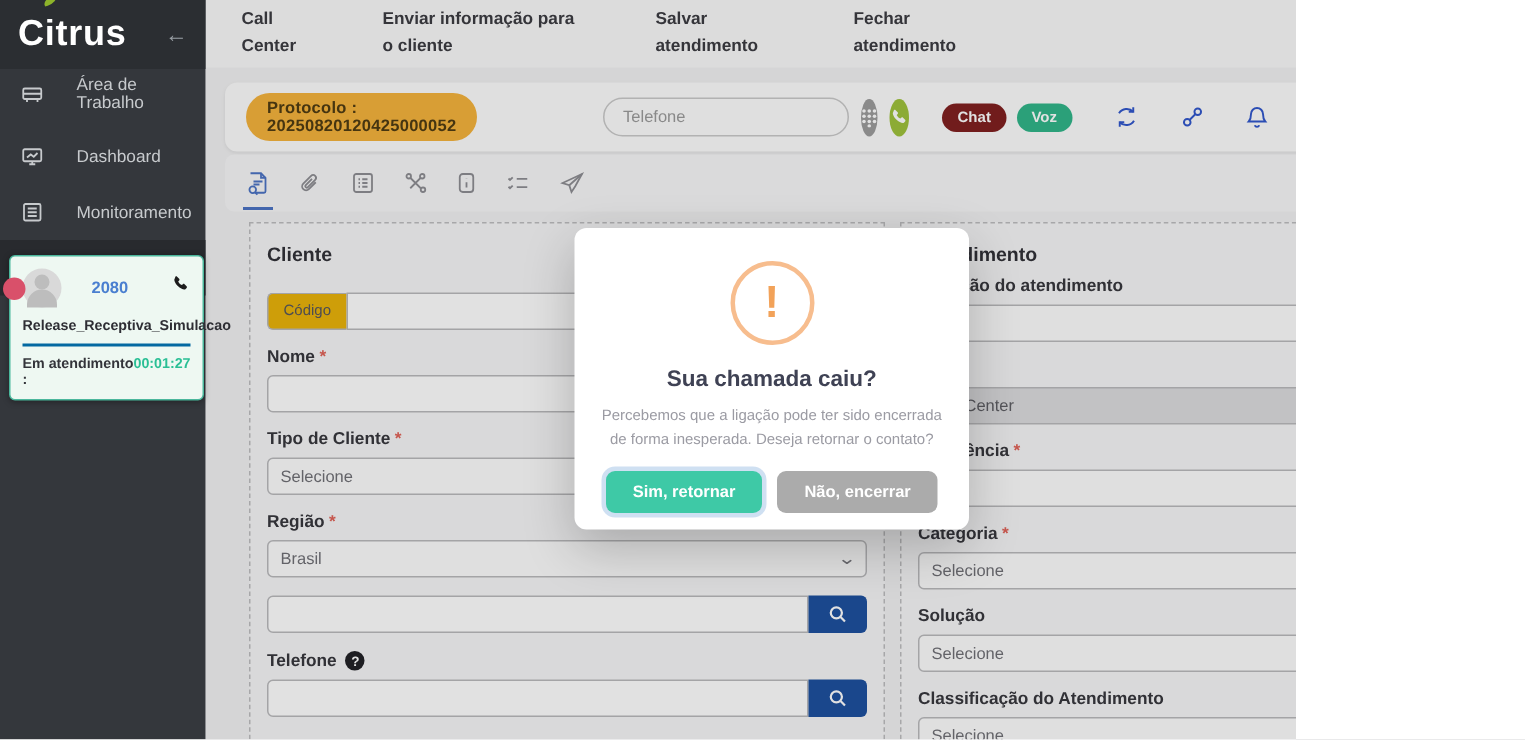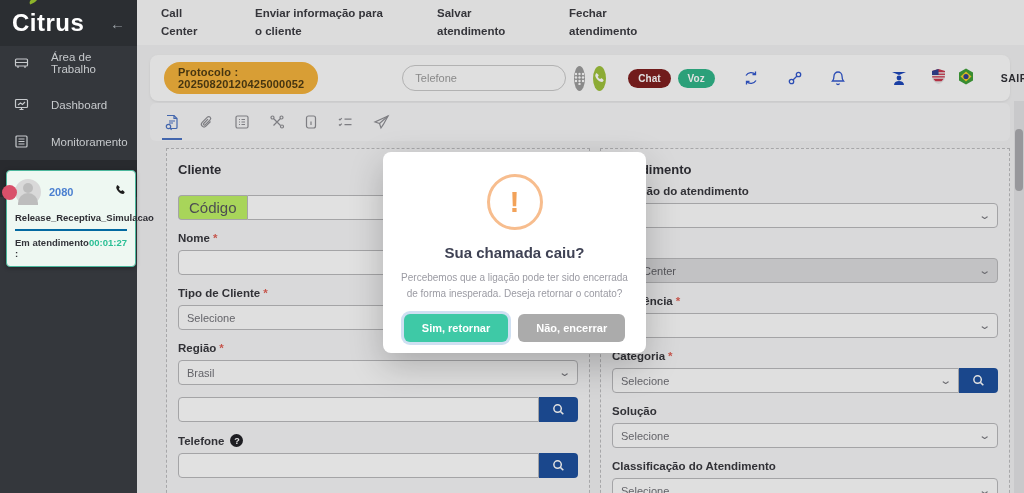--- a/index.html
+++ b/index.html
@@ -1,30 +1,30 @@
 <!DOCTYPE html>
 <html><head>
 <meta charset="utf-8">
 <style>
   * { margin:0; padding:0; box-sizing:border-box; }
   html,body { width:1024px; height:493px; font-family:"Liberation Sans", sans-serif; }
-  .app { position:relative; width:1024px; height:493px; overflow:hidden; background:#f2f2f3; }
+  .app { position:relative; width:864px; height:493px; overflow:hidden; background:#f2f2f3; }
 
   
   .sidebar { position:absolute; left:0; top:0; width:137px; height:493px; background:#34373c; z-index:80; }
   .logo-row { height:46px; background:#2b2e32; display:flex; align-items:center; padding:0 12px; gap:8px; }
   .logo { color:#fff; font-size:24px; font-weight:bold; letter-spacing:0.5px; position:relative; }
   .leaf { position:absolute; top:-2px; left:29px; width:9px; height:5px; background:#8db32a; border-radius:80% 0 80% 0; transform:rotate(-20deg); }
   .collapse { color:#9aa0a6; font-size:15px; margin-left:auto; cursor:pointer; }
   .nav-item { display:flex; align-items:center; gap:22px; padding:11px 14px; color:#c7cacd; font-size:11.5px; }
   .nav-item.first { margin-top:-6px; }
   .nav-item.active { background:#282a2e; color:#e4e6e8; }
   .nav-item svg { flex:0 0 auto; }
   .call-card { position:absolute; left:6px; top:170px; width:130px; background:#eef8f2; border:1px solid #4ab79c; border-radius:4px; padding:8px 8px 0; box-shadow:0 1px 4px rgba(0,0,0,.35); }
-  .cc-top { display:flex; align-items:center; gap:8px; }
+  .cc-top { display:flex; align-items:center; gap:20px; }
   .avatar-sm { position:relative; width:26px; height:26px; background:#d9d9d9; border-radius:50%; overflow:visible; }
   .avatar-sm::before { content:""; position:absolute; top:4px; left:8px; width:10px; height:10px; background:#bdbdbd; border-radius:50%; }
   .avatar-sm::after { content:""; position:absolute; top:14px; left:3px; width:20px; height:12px; background:#bdbdbd; border-radius:10px 10px 0 0; }
   .status-dot { position:absolute; left:2px; top:185px; width:15px; height:15px; background:#d9506a; border-radius:50%; z-index:3; }
   .cc-ext { color:#4a7fd0; font-size:11px; font-weight:bold; }
   .cc-phone { margin-left:auto; color:#1c1c1c; }
   .cc-name { font-size:9.5px; font-weight:bold; color:#2e2e34; margin:7px 0 6px; white-space:nowrap; }
   .cc-bottom { border-top:2px solid #0369a1; display:flex; justify-content:space-between; padding:6px 0 7px; }
   .cc-status { font-size:9.5px; font-weight:bold; color:#33343a; }
   .cc-timer { font-size:9.5px; font-weight:bold; color:#2abf95; }
@@ -63,21 +63,21 @@
   .panel { position:absolute; top:148px; height:360px; background:#f6f6f7; border:1px dashed #bdbdbf; border-bottom:none; padding:13px 11px; }
   .panel-left { left:29px; width:424px; }
   .panel-right { left:463px; width:410px; }
   .panel h3 { font-size:13px; font-weight:bold; color:#2f2f35; }
   .fld { margin-top:12px; }
   .fld-label { font-size:11.5px; font-weight:bold; color:#35353b; margin-bottom:6px; display:flex; align-items:center; gap:3px; }
   .req { color:#e06055; font-weight:bold; }
   .help { width:13px; height:13px; background:#1f1f24; color:#fff; border-radius:50%; font-size:9px; font-weight:bold; display:inline-flex; align-items:center; justify-content:center; margin-left:3px; }
   .inp { width:100%; height:25px; border:1px solid #b9b9bc; border-radius:4px; background:#fff; padding:0 8px; font-size:11px; color:#555; outline:none; }
   .igroup { display:flex; height:25px; }
-  .igroup .prefix { background:#bef264; border:1px solid #b9b9bc; border-right:none; border-radius:4px 0 0 4px; font-size:15px; color:#55555b; display:flex; align-items:center; padding:0 10px; }
+  .igroup .prefix { background:#eab308; border:1px solid #b9b9bc; border-right:none; border-radius:4px 0 0 4px; font-size:10px; color:#55555b; display:flex; align-items:center; padding:0 10px; }
   .igroup input { flex:1; border:1px solid #b9b9bc; border-radius:0 4px 4px 0; background:#fff; padding:0 8px; font-size:11px; outline:none; }
   .sel { height:25px; border:1px solid #b9b9bc; border-radius:4px; background:#fdfdfd; display:flex; align-items:center; padding:0 8px; font-size:11px; color:#6f6f75; cursor:pointer; }
   .sel .chev { margin-left:auto; color:#77777d; font-size:11px; transform:scaleX(1.4); }
   .sel.disabled { background:#dcdcde; color:#5d5d63; }
   .isearch { display:flex; }
   .isearch .inp, .isearch .sel { flex:1; border-radius:4px 0 0 4px; }
   .search-btn { width:39px; height:25px; background:#1b4f9e; border:none; border-radius:0 4px 4px 0; display:flex; align-items:center; justify-content:center; cursor:pointer; }
   .mt18 { margin-top:18px; }
   .gap-select { margin-top:30px; }
 

